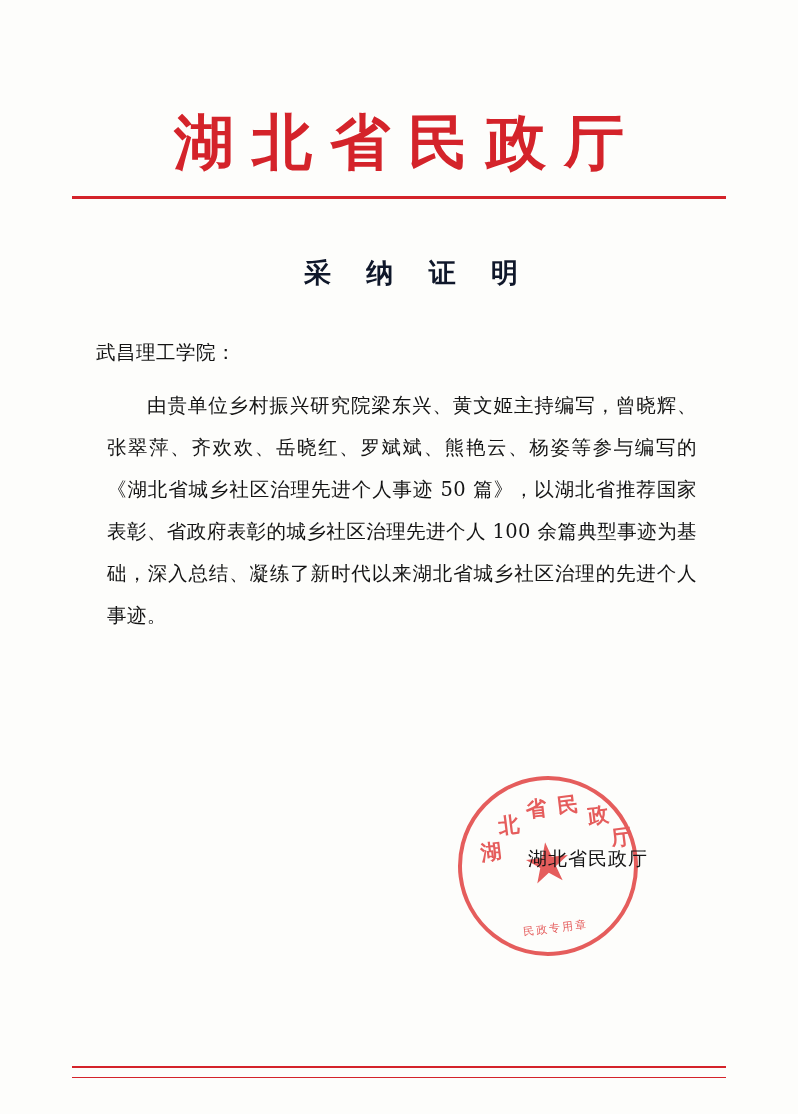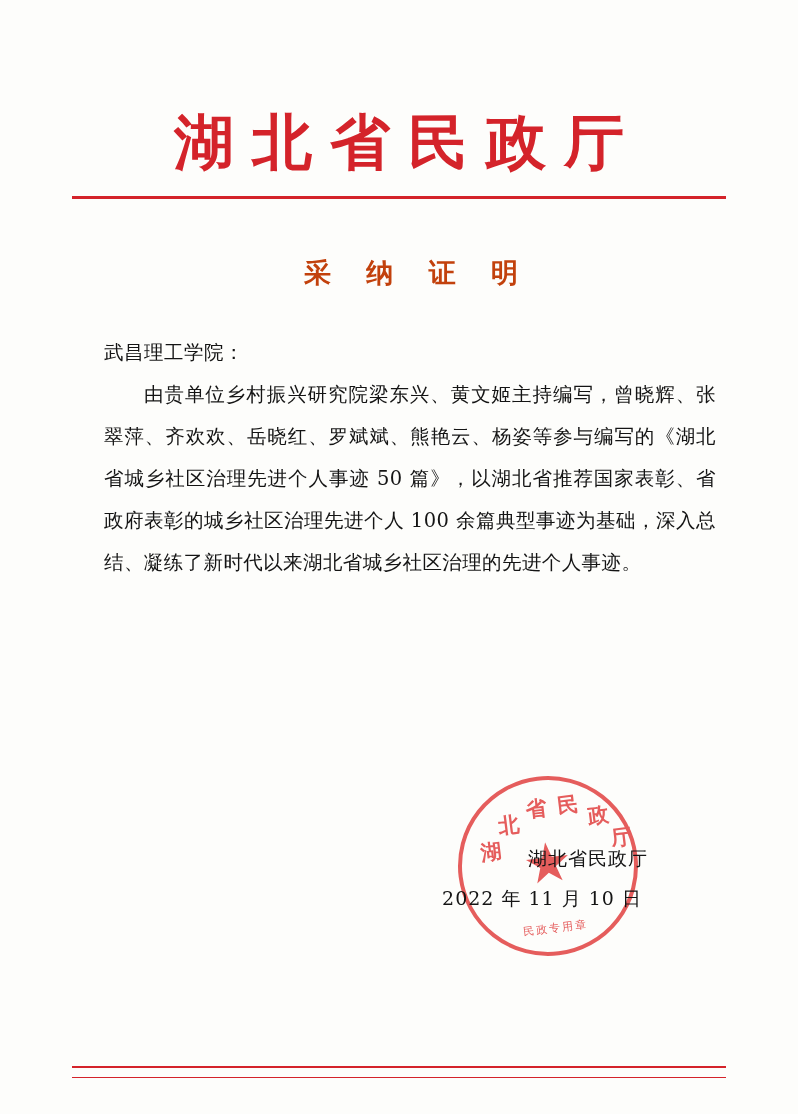--- a/index.html
+++ b/index.html
@@ -53,50 +53,50 @@
   .doc-title {
     position: absolute;
     top: 255px;
     left: 0;
     right: 0;
     text-align: center;
     font-family: "DejaVu Serif", "Liberation Serif", serif;
     font-size: 27px;
     font-weight: 700;
     letter-spacing: 13px;
-    color: #c2410c;
+    color: #0f172a;
     text-indent: 13px;
     padding-left: 24px;
   }
 
   
   .body-wrap {
     position: absolute;
     top: 332px;
-    left: 104px;
+    left: 96px;
     width: 612px;
   }
   .salutation {
     font-family: "DejaVu Serif", "Liberation Serif", serif;
     font-size: 19.5px;
     color: #141414;
     letter-spacing: 0.5px;
     line-height: 42px;
     margin: 0 0 0 0;
   }
   .para {
     font-family: "DejaVu Serif", "Liberation Serif", serif;
     font-size: 19.5px;
     color: #141414;
     line-height: 42px;
     letter-spacing: 0.4px;
     text-indent: 40px;
     text-align: justify;
     text-justify: inter-ideograph;
-    margin: 0;
+    margin: 11px;
   }
 
   
   .sign-block {
     position: absolute;
     top: 838px;
     left: 0;
     width: 700px;
     text-align: right;
   }
@@ -209,19 +209,18 @@
       <span style="transform: rotate(-12deg) translate(0, -74px) rotate(12deg);">省</span>
       <span style="transform: rotate(13deg) translate(0, -74px) rotate(-13deg);">民</span>
       <span style="transform: rotate(38deg) translate(0, -74px) rotate(-38deg);">政</span>
       <span style="transform: rotate(63deg) translate(0, -74px) rotate(-63deg);">厅</span>
     </div>
     <div class="seal-bottom">民政专用章</div>
   </div>
 
   <div class="sign-block">
     <div class="sign-org">湖北省民政厅</div>
-    <div class="sign-date">2022 年 11 月 10 日</div>
   </div>
 
   <div class="rule-bottom-1"></div>
   <div class="rule-bottom-2"></div>
 
 </div>
 
 </body></html>

